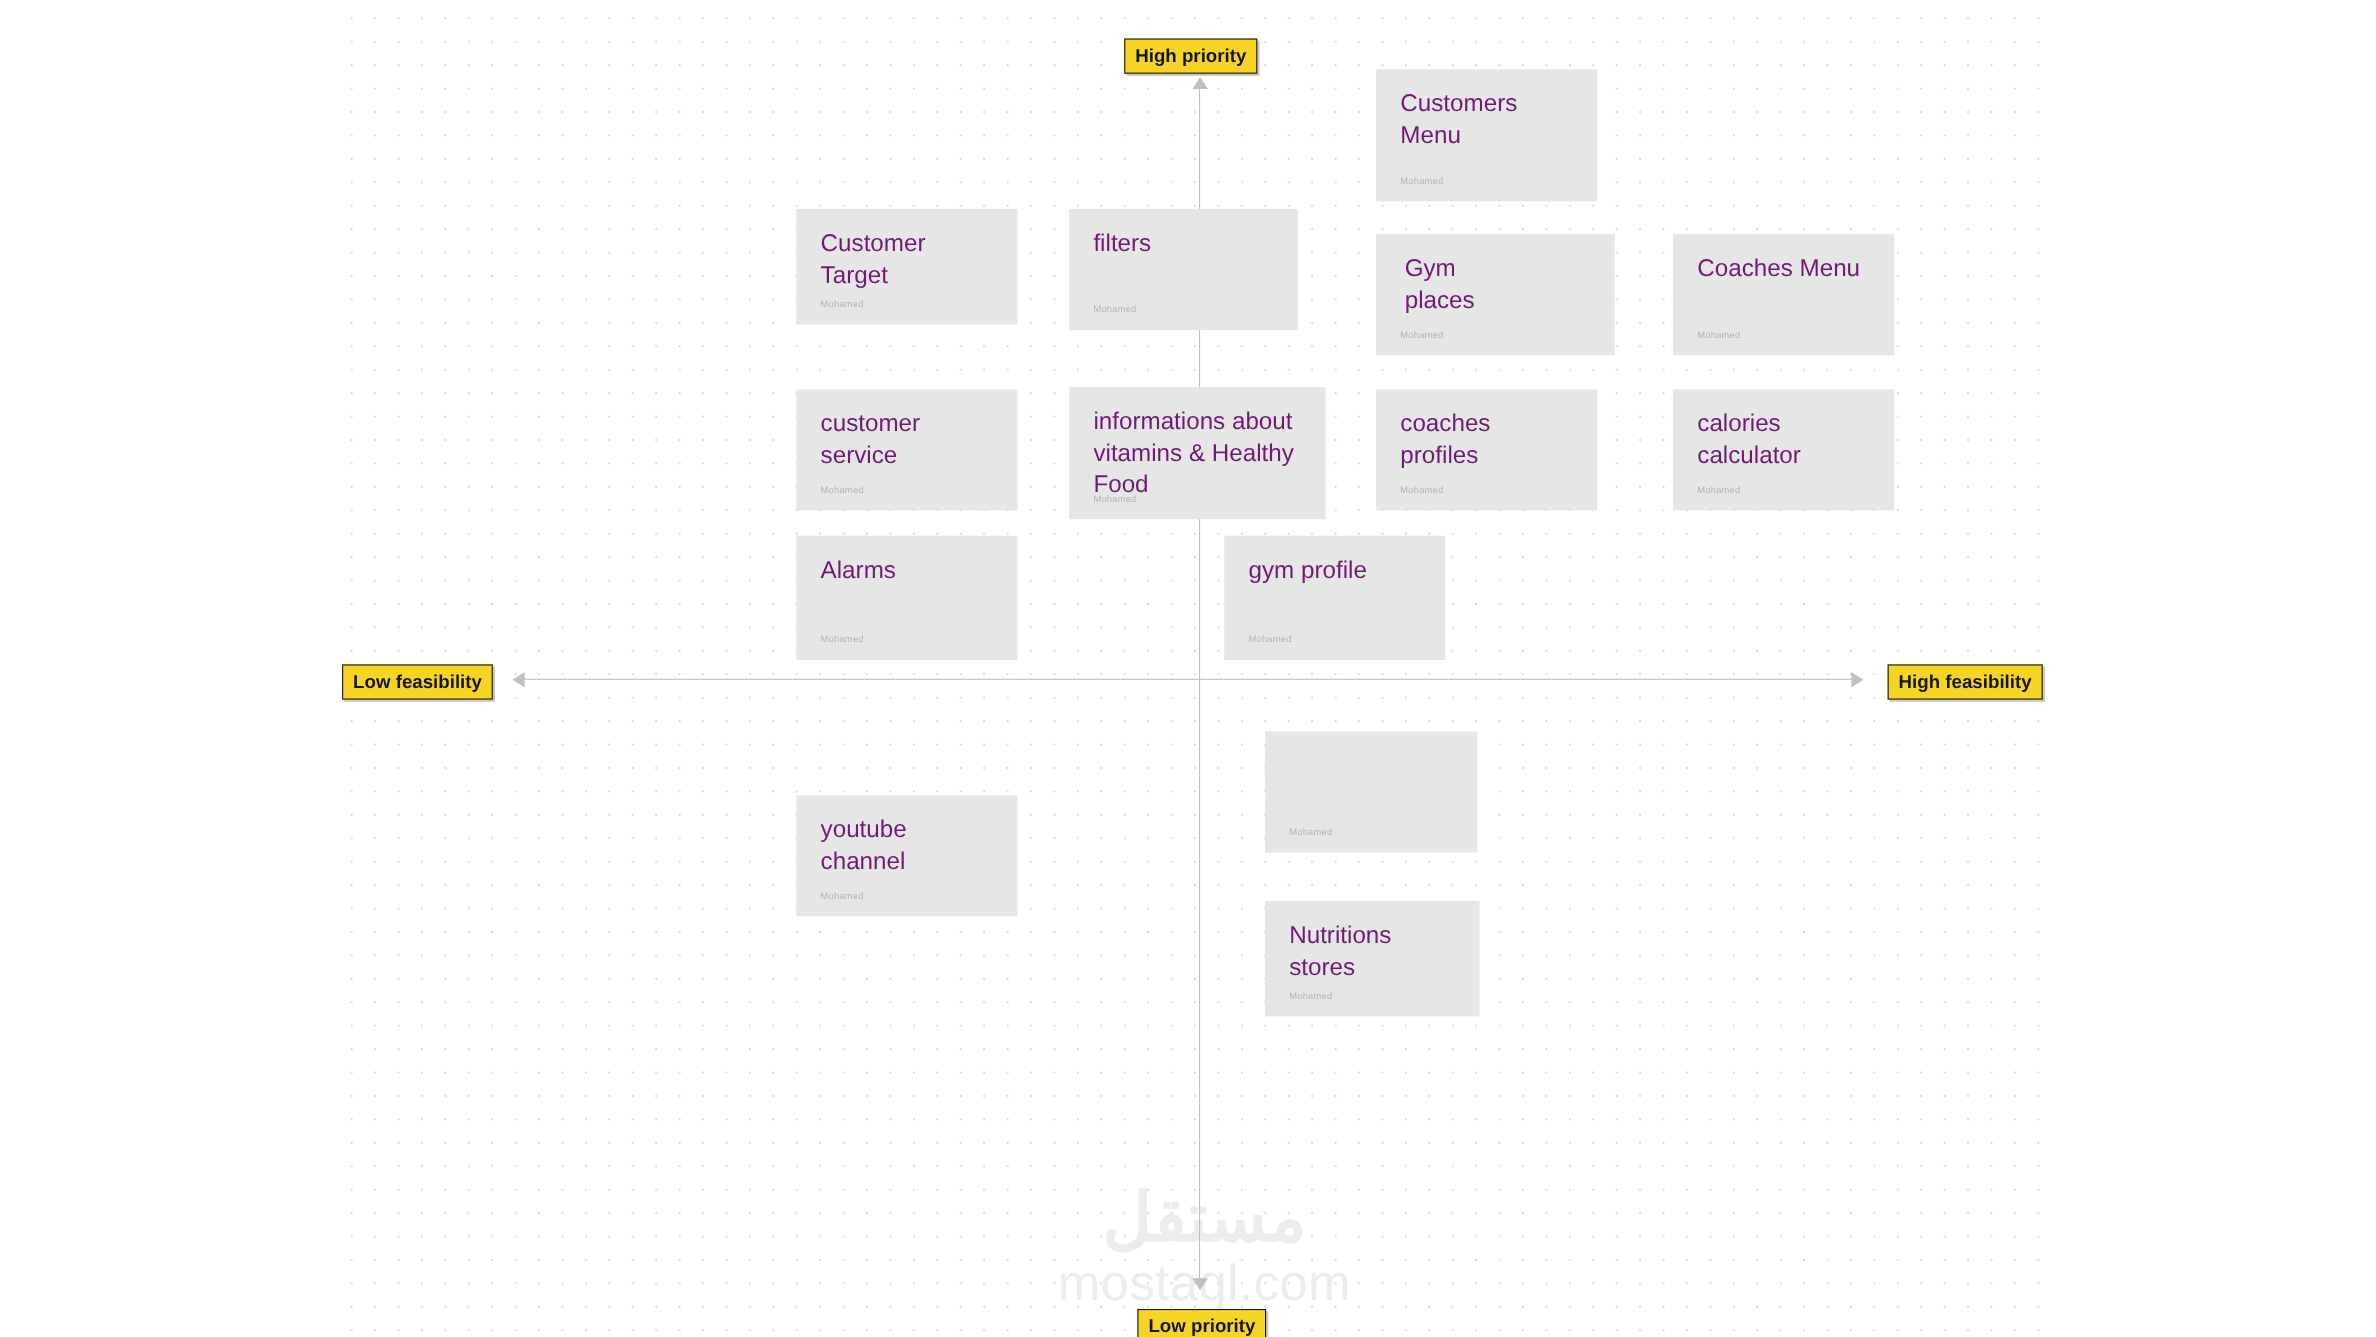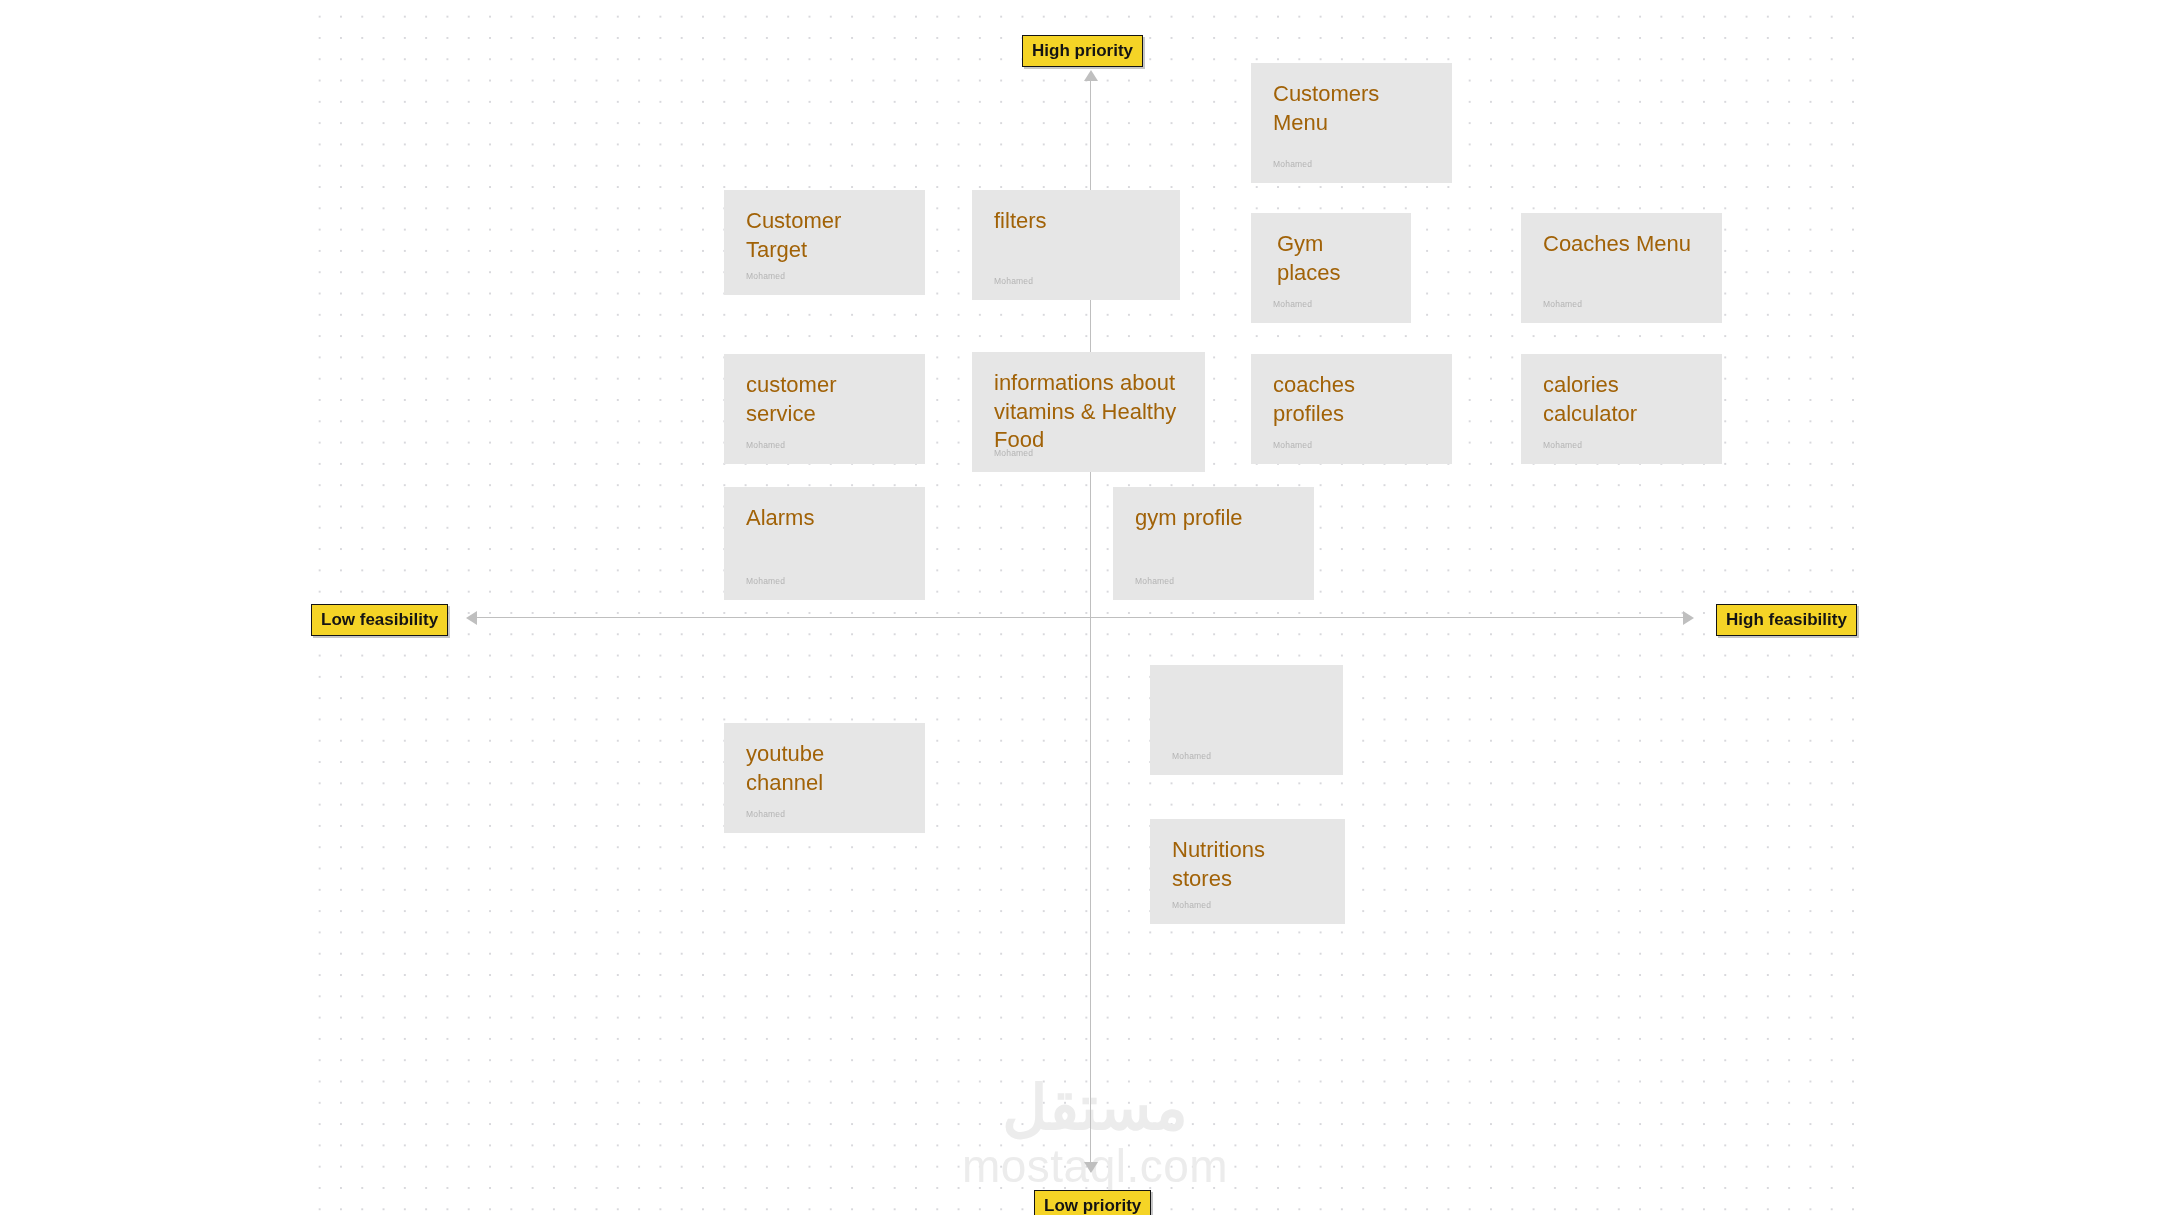--- a/index.html
+++ b/index.html
@@ -134,21 +134,21 @@
   .card {
     position: absolute;
     background: #e6e6e6;
     box-sizing: border-box;
     padding: 17px 22px 0 22px;
     overflow: hidden;
   }
   .card-title {
     font-size: 22px;
     line-height: 28.5px;
-    color: #a16207;
+    color: #701a75;
     font-weight: 400;
     white-space: pre-line;
   }
   .card-author {
     position: absolute;
     left: 22px;
     bottom: 14px;
     font-size: 8.5px;
     line-height: 10px;
     color: #b4b4b4;
@@ -188,21 +188,21 @@
         <div class="card-author">Mohamed</div>
       </div>
       <div class="card" style="left: 724px; top: 190px; width: 201px; height: 105px;">
         <div class="card-title">Customer Target</div>
         <div class="card-author">Mohamed</div>
       </div>
       <div class="card" style="left: 972px; top: 190px; width: 208px; height: 110px;">
         <div class="card-title">filters</div>
         <div class="card-author">Mohamed</div>
       </div>
-      <div class="card" style="left: 1251px; top: 213px; width: 160px; height: 110px; padding-left: 26px;">
+      <div class="card" style="left: 1251px; top: 213px; width: 217px; height: 110px; padding-left: 26px;">
         <div class="card-title">Gym
 places</div>
         <div class="card-author">Mohamed</div>
       </div>
       <div class="card" style="left: 1521px; top: 213px; width: 201px; height: 110px;">
         <div class="card-title">Coaches Menu</div>
         <div class="card-author">Mohamed</div>
       </div>
       <div class="card" style="left: 724px; top: 354px; width: 201px; height: 110px;">
         <div class="card-title">customer service</div>

